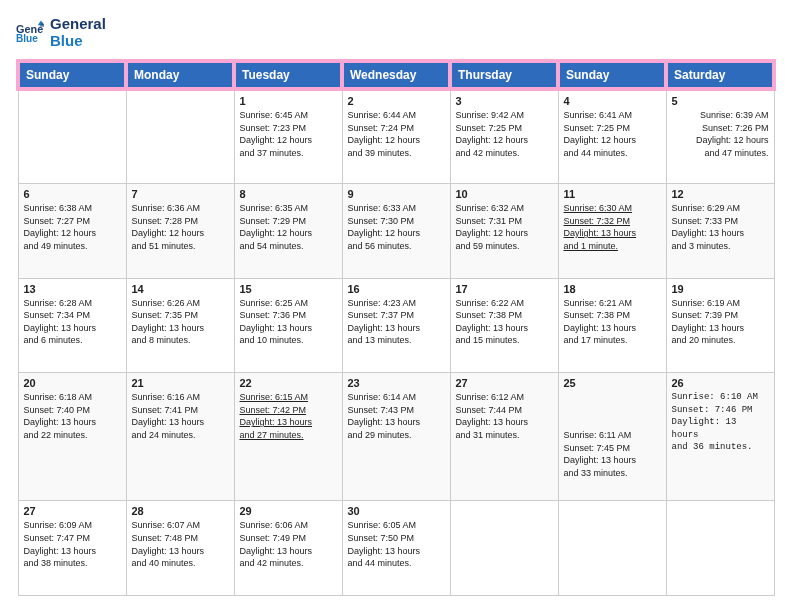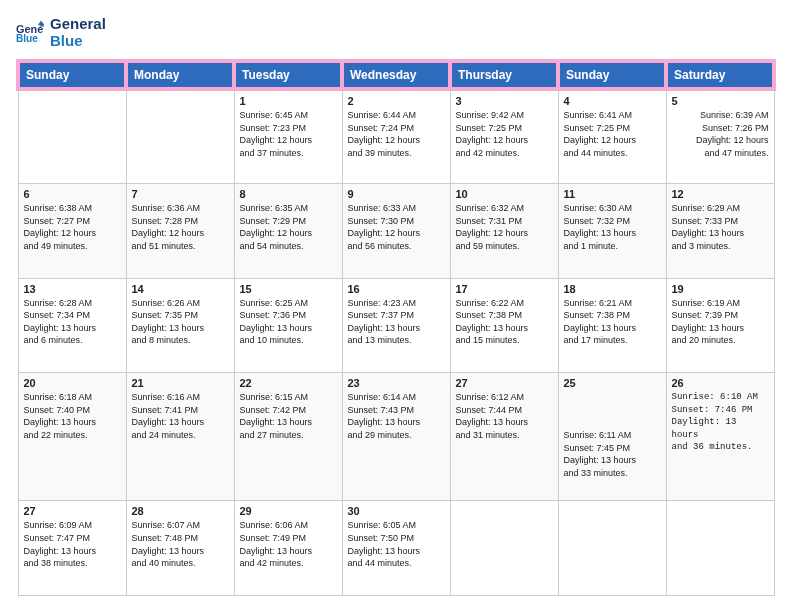--- a/index.html
+++ b/index.html
@@ -188,21 +188,21 @@
           </td>
           <td>
             <span class="day-num">10</span>
             <div class="cell-text" style="white-space: pre-line;">Sunrise: 6:32 AM
 Sunset: 7:31 PM
 Daylight: 12 hours
 and 59 minutes.</div>
           </td>
           <td>
             <span class="day-num">11</span>
-            <div class="cell-text" style="white-space: pre-line;">Sunrise: 6:30 AM
+            <div class="cell-text" style="white-space: pre-line; text-decoration: underline;">Sunrise: 6:30 AM
 Sunset: 7:32 PM
 Daylight: 13 hours
 and 1 minute.</div>
           </td>
           <td>
             <span class="day-num">12</span>
             <div class="cell-text" style="white-space: pre-line;">Sunrise: 6:29 AM
 Sunset: 7:33 PM
 Daylight: 13 hours
 and 3 minutes.</div>
@@ -269,21 +269,21 @@
           </td>
           <td>
             <span class="day-num">21</span>
             <div class="cell-text" style="white-space: pre-line;">Sunrise: 6:16 AM
 Sunset: 7:41 PM
 Daylight: 13 hours
 and 24 minutes.</div>
           </td>
           <td>
             <span class="day-num">22</span>
-            <div class="cell-text" style="white-space: pre-line;">Sunrise: 6:15 AM
+            <div class="cell-text" style="white-space: pre-line; text-decoration: underline;">Sunrise: 6:15 AM
 Sunset: 7:42 PM
 Daylight: 13 hours
 and 27 minutes.</div>
           </td>
           <td>
             <span class="day-num">23</span>
             <div class="cell-text" style="white-space: pre-line;">Sunrise: 6:14 AM
 Sunset: 7:43 PM
 Daylight: 13 hours
 and 29 minutes.</div>

